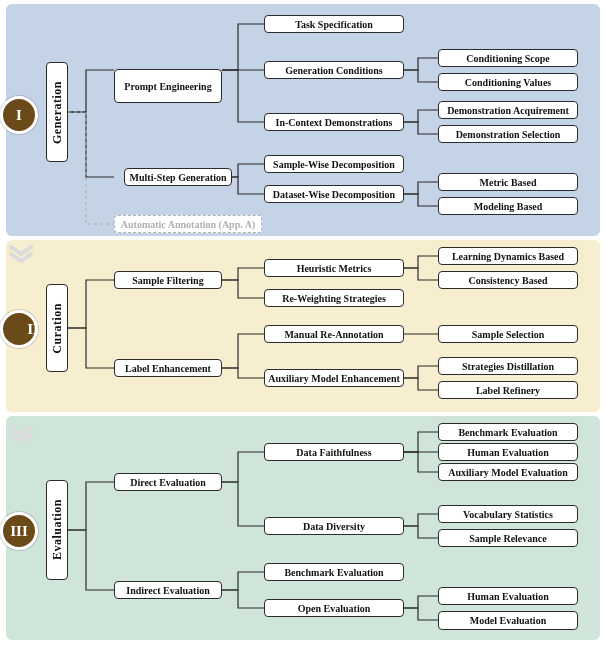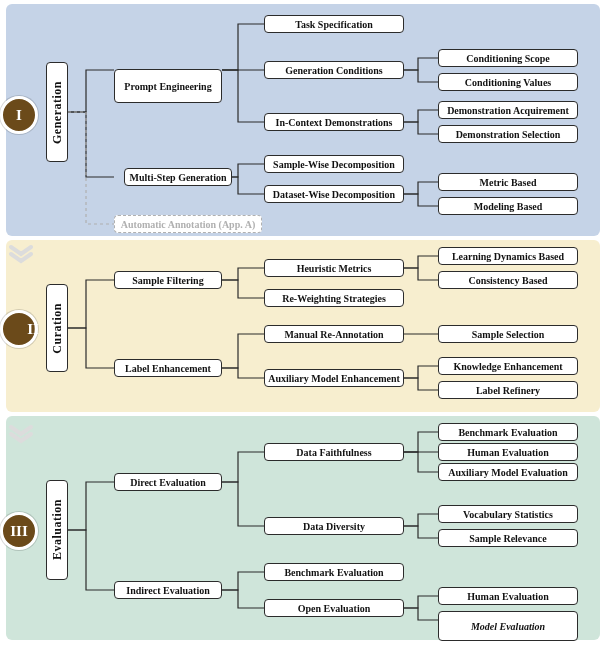--- a/index.html
+++ b/index.html
@@ -183,21 +183,21 @@
   <div class="node" style="left:258px; top:19px; width:140px; height:18px;">Heuristic Metrics</div>
   <div class="node" style="left:258px; top:49px; width:140px; height:18px;">Re-Weighting Strategies</div>
 
   <div class="node" style="left:432px; top:7px; width:140px; height:18px;">Learning Dynamics Based</div>
   <div class="node" style="left:432px; top:31px; width:140px; height:18px;">Consistency Based</div>
 
   <div class="node" style="left:258px; top:85px; width:140px; height:18px;">Manual Re-Annotation</div>
   <div class="node" style="left:258px; top:129px; width:140px; height:18px;">Auxiliary Model Enhancement</div>
 
   <div class="node" style="left:432px; top:85px; width:140px; height:18px;">Sample Selection</div>
-  <div class="node" style="left:432px; top:117px; width:140px; height:18px;">Knowledge Enhancement</div>
+  <div class="node" style="left:432px; top:117px; width:140px; height:18px;">Strategies Distillation</div>
   <div class="node" style="left:432px; top:141px; width:140px; height:18px;">Label Refinery</div>
 </div>
 
 <div class="chev" style="top:420px;">
   <svg width="26" height="22">
         <path d="M3 3 L13 10 L23 3 M3 10 L13 17 L23 10" stroke="#dcdcdc" stroke-width="4" fill="none" stroke-linecap="round"></path>
       </svg>
 </div>
 
 <div class="panel panel-green" style="height:224px;">
@@ -237,16 +237,16 @@
   <div class="node" style="left:432px; top:27px; width:140px; height:18px;">Human Evaluation</div>
   <div class="node" style="left:432px; top:47px; width:140px; height:18px;">Auxiliary Model Evaluation</div>
 
   <div class="node" style="left:432px; top:89px;  width:140px; height:18px;">Vocabulary Statistics</div>
   <div class="node" style="left:432px; top:113px; width:140px; height:18px;">Sample Relevance</div>
 
   <div class="node" style="left:258px; top:147px; width:140px; height:18px;">Benchmark Evaluation</div>
   <div class="node" style="left:258px; top:183px; width:140px; height:18px;">Open Evaluation</div>
 
   <div class="node" style="left:432px; top:171px; width:140px; height:18px;">Human Evaluation</div>
-  <div class="node" style="left:432px; top:195px; width:140px; height:30px;font-style:italic;">Model Evaluation</div>
+  <div class="node" style="left:432px; top:195px; width:140px; height:19px;">Model Evaluation</div>
 </div>
 
 </div>
 
 </body></html>

